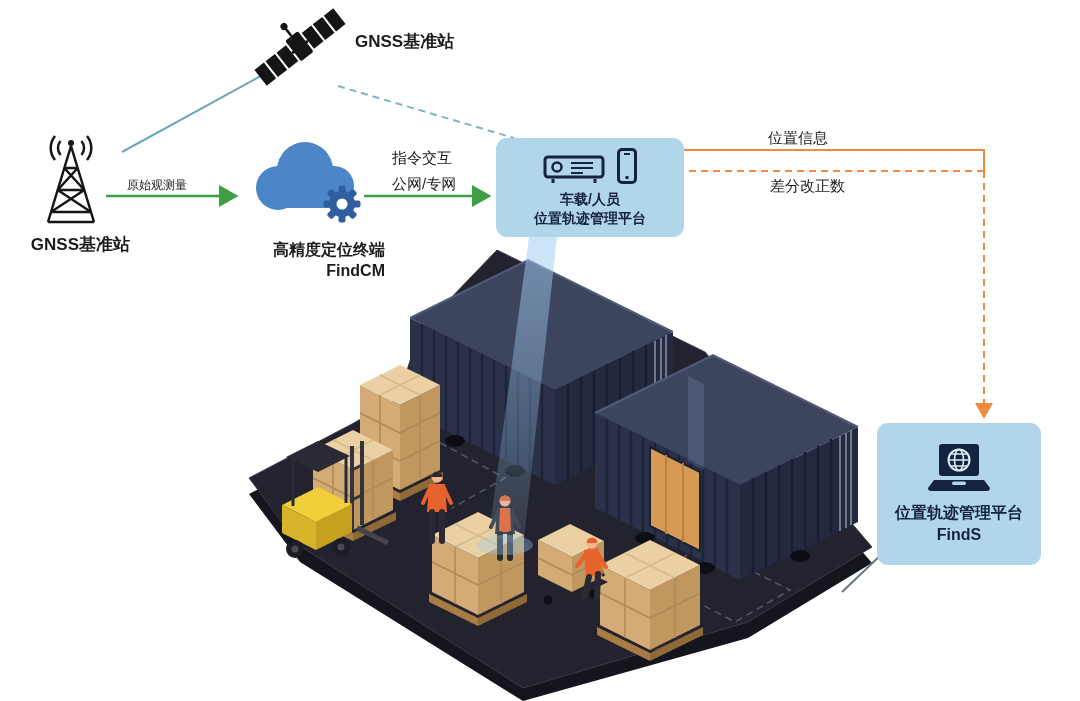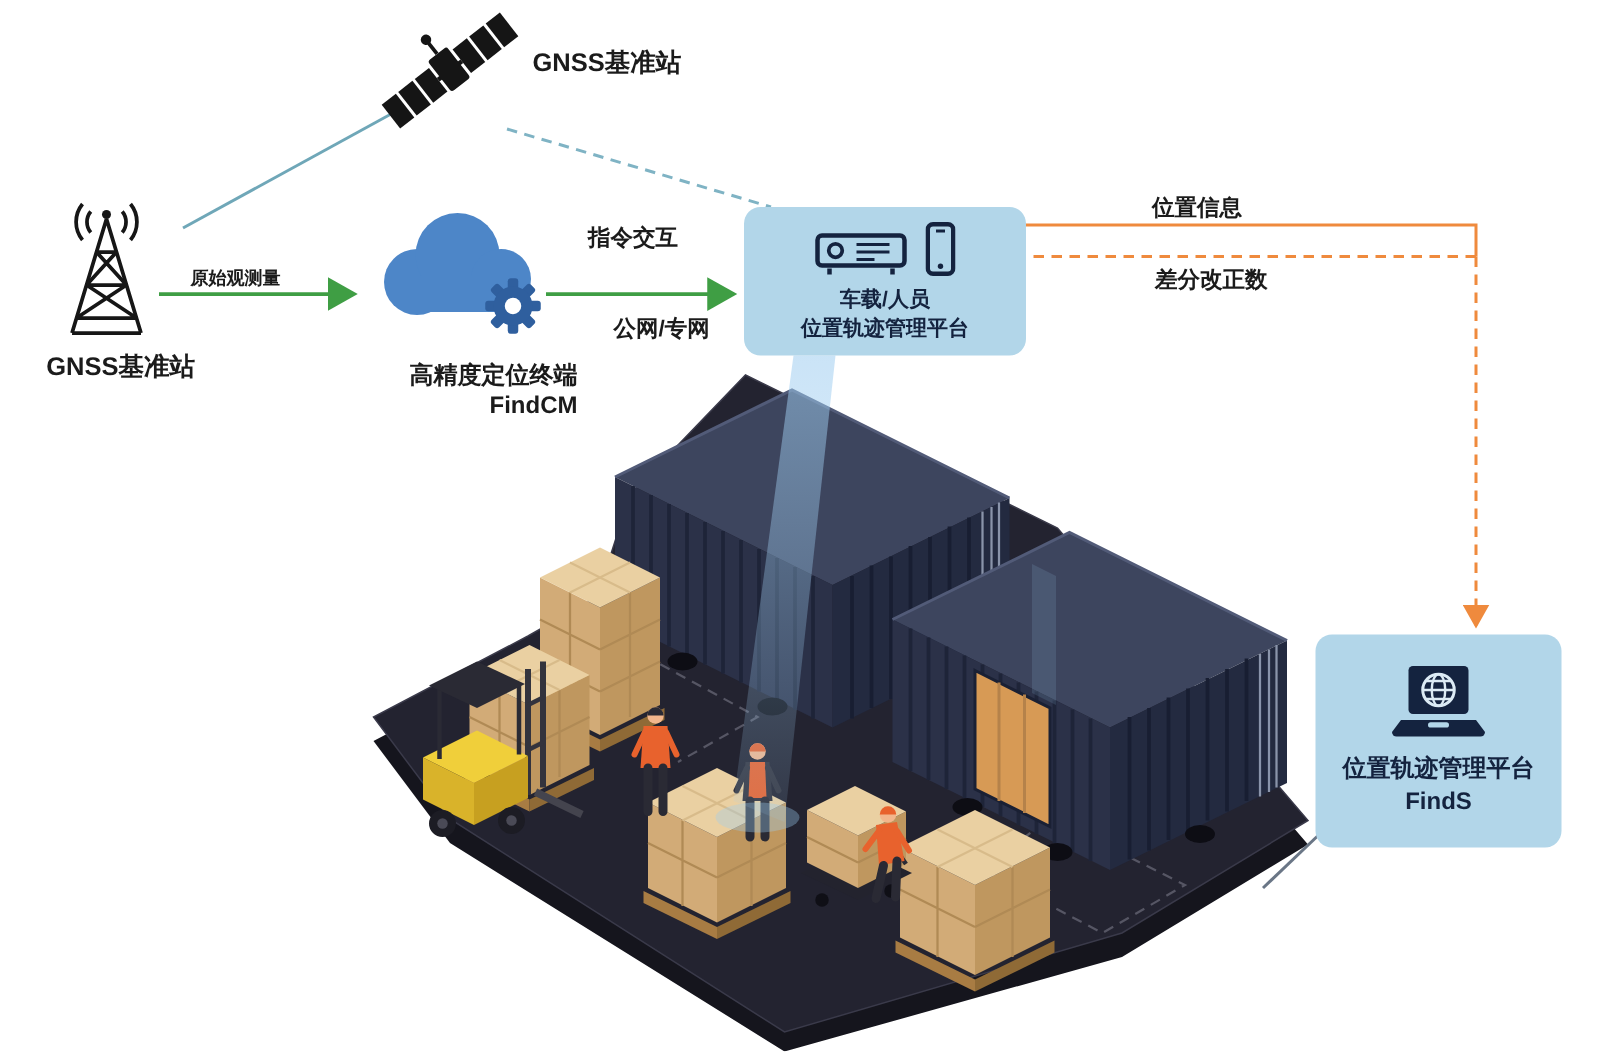--- a/index.html
+++ b/index.html
@@ -3,21 +3,21 @@
 <meta charset="utf-8">
 <style>
   * { margin:0; padding:0; box-sizing:border-box; }
   html,body { background:#ffffff; }
   body { font-family:"Liberation Sans","DejaVu Sans",sans-serif; }
   .canvas { position:relative; width:1080px; height:701px; background:#ffffff; overflow:hidden; }
   .layer { position:absolute; left:0; top:0; z-index:1; }
   .label { position:absolute; z-index:3; color:#1b1b1b; white-space:nowrap; }
   .label.center { text-align:right; }
   .node-label { font-weight:700; font-size:17px; }
-  .edge-label { font-weight:700; font-size:15px; }
+  .edge-label { font-weight:400; font-size:15px; }
   .callout { position:absolute; z-index:2; background:#b2d6e9; border-radius:11px;
              display:flex; flex-direction:column; align-items:center; justify-content:center; }
   .callout-text { color:#14233f; font-weight:700; text-align:center; line-height:1.35; }
   .terminal-box .callout-text { font-size:14px; }
   .finds-box .callout-text { font-size:16px; }
   .icons-row { display:flex; align-items:flex-end; gap:12px; margin-bottom:6px; }
   .icon-wrap { position:absolute; z-index:2; }
 </style>
 </head>
 <body>
@@ -259,17 +259,17 @@
     <div class="callout-text">FindS</div>
   </div>
 
   <div class="label node-label" style="left:355px; top:30px;">GNSS基准站</div>
   <div class="label node-label center" style="left:15px; top:233px; width:115px;">GNSS基准站</div>
   <div class="label node-label center" style="left:215px; top:240px; width:170px; font-size:16px;">高精度定位终端</div>
   <div class="label node-label center" style="left:215px; top:262px; width:170px; font-size:16px;">FindCM</div>
 
   <div class="label edge-label" style="left:127px; top:177px; font-size:12px;">原始观测量</div>
   <div class="label edge-label" style="left:392px; top:149px;">指令交互</div>
-  <div class="label edge-label" style="left:409px; top:175px;margin-top:35px;">公网/专网</div>
+  <div class="label edge-label" style="left:392px; top:175px;">公网/专网</div>
   <div class="label edge-label" style="left:768px; top:129px;">位置信息</div>
   <div class="label edge-label" style="left:770px; top:177px;">差分改正数</div>
 
 </div>
 
 </body></html>

